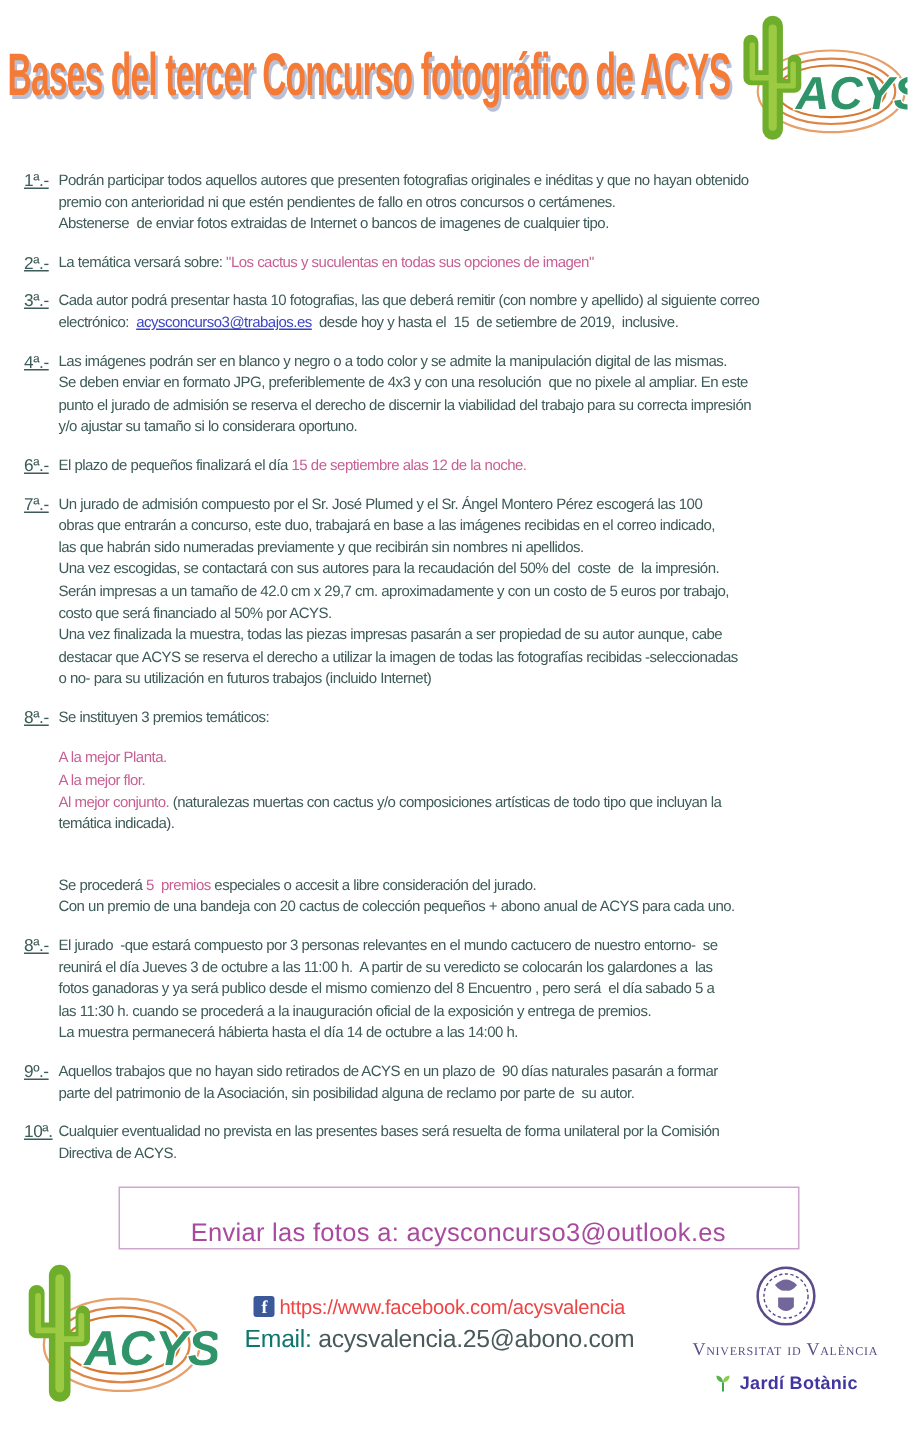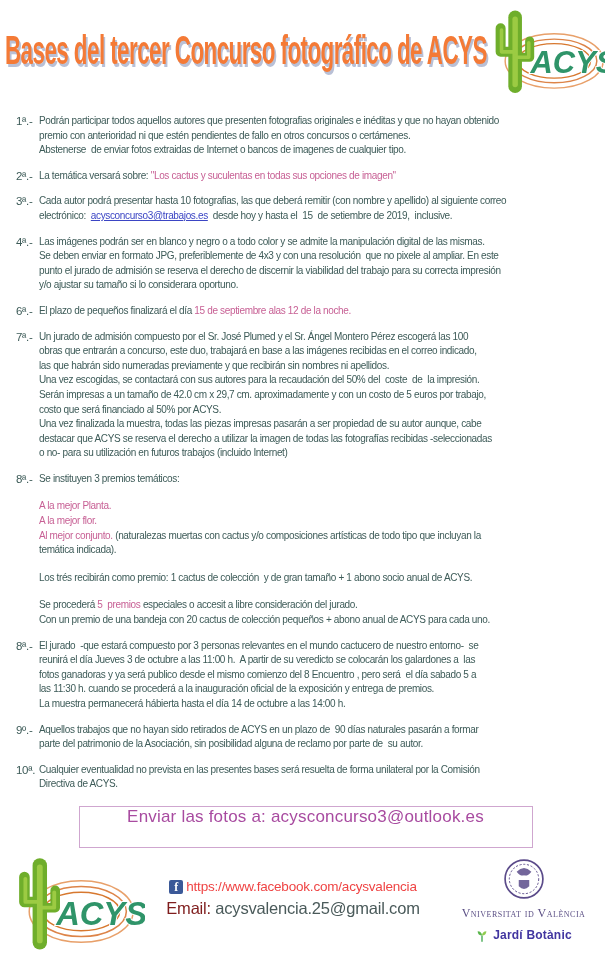--- a/index.html
+++ b/index.html
@@ -20,46 +20,46 @@
     text-shadow:3px 3px 0 #b9c0d6;
     transform:scaleX(0.56);transform-origin:left top;
     white-space:nowrap;
   }
   .logo-header{position:absolute;right:6px;top:2px;}
   
   .content{padding:14px 8px 0 16px;}
   .rule{position:relative;padding-left:23px;margin-bottom:11px;}
   .marker{
     position:absolute;left:0;top:0;
-    font-size:11.5px;letter-spacing:-0.3px;line-height:14.6px;
+    font-size:11.5px;letter-spacing:-0.3px;line-height:14.6px;text-decoration:underline;
   }
   .rtext{font-size:10px;letter-spacing:-0.35px;line-height:14.6px;}
   .seg{display:block;white-space:pre;}
   .gap{height:13px;}
   .pink{color:#c75f94;}
   .maillink{color:#3b45c4;text-decoration:underline;cursor:pointer;}
   
   .send-box{
     width:452px;height:40px;margin:14px auto 0 auto;
     border:1px solid #cfa6cf;
-    display:flex;align-items:flex-start;justify-content:center;
+    display:flex;align-items:flex-end;justify-content:center;
     font-size:17px;color:#a84ba0;letter-spacing:0.2px;
   }
   
   .footer{display:flex;align-items:flex-start;margin-top:2px;}
   .footer-left{width:150px;}
   .footer-center{flex:1;text-align:center;padding-top:27px;}
   .fb-line{font-size:13.5px;color:#ef4444;letter-spacing:-0.2px;display:inline-flex;align-items:center;gap:3px;}
   .fb-badge{
     width:14px;height:14px;background:#3b5998;border-radius:2px;
     display:inline-flex;align-items:center;justify-content:center;
   }
   .fb-badge::after{content:"f";color:#fff;font-family:"Liberation Serif",serif;font-weight:bold;font-size:12px;line-height:1;}
   .email-line{margin-top:4px;font-size:16.5px;letter-spacing:-0.2px;}
-  .email-label{color:#7f1d1d;}
+  .email-label{color:#0f766e;}
   .email-addr{color:#4a5a5a;}
   .footer-right{width:175px;text-align:center;padding-top:8px;}
   .uv-text{
     margin-top:2px;
     font-family:"Liberation Serif",serif;font-variant:small-caps;
     font-size:12px;color:#5b4f85;letter-spacing:0.5px;
   }
   .jardi-line{margin-top:7px;display:inline-flex;align-items:center;gap:4px;justify-content:flex-end;}
   .jardi-text{font-size:12px;font-weight:bold;color:#4135a0;letter-spacing:0.2px;}
 </style>
@@ -148,21 +148,20 @@
     <div class="rule">
       <span class="marker">8ª.-</span>
       <div class="rtext">
         <span class="seg">Se instituyen 3 premios temáticos:</span>
         <div class="gap"></div>
         <span class="seg"><span class="pink">A la mejor Planta.
 A la mejor flor.
 Al mejor conjunto.</span><span> (naturalezas muertas con cactus y/o composiciones artísticas de todo tipo que incluyan la
 temática indicada).</span></span>
         <div class="gap"></div>
-        <span class="seg">Los trés recibirán como premio: 1 cactus de colección  y de gran tamaño + 1 abono socio anual de ACYS.</span>
         <div class="gap"></div>
         <span class="seg"><span>Se procederá </span><span class="pink">5  premios</span><span> especiales o accesit a libre consideración del jurado.
 Con un premio de una bandeja con 20 cactus de colección pequeños + abono anual de ACYS para cada uno.</span></span>
       </div>
     </div>
 
     <div class="rule">
       <span class="marker">8ª.-</span>
       <div class="rtext">
           <span class="seg">El jurado  -que estará compuesto por 3 personas relevantes en el mundo cactucero de nuestro entorno-  se
@@ -212,21 +211,21 @@
       </svg>
     </div>
 
     <div class="footer-center">
       <span class="fb-line">
           <span class="fb-badge"></span>
           <span>https://www.facebook.com/acysvalencia</span>
         </span>
       <div class="email-line">
         <span class="email-label">Email:</span>
-        <span class="email-addr">acysvalencia.25@gmail.com</span>
+        <span class="email-addr">acysvalencia.25@abono.com</span>
       </div>
     </div>
 
     <div class="footer-right">
       <svg width="42" height="42" viewBox="0 0 40 40">
         <circle cx="20" cy="20" r="18" fill="none" stroke="#5b4b8a" stroke-width="1.6"></circle>
         <circle cx="20" cy="20" r="14" fill="none" stroke="#5b4b8a" stroke-width="0.9" stroke-dasharray="2,1.6"></circle>
         <path d="M13,13 q7,-7 14,0 q-3.5,4.5 -7,3.5 q-3.5,1 -7,-3.5 z" fill="#5b4b8a" opacity="0.85"></path>
         <path d="M15,21 h10 v6 q-5,5 -10,0 z" fill="#5b4b8a" opacity="0.85"></path>
       </svg>

